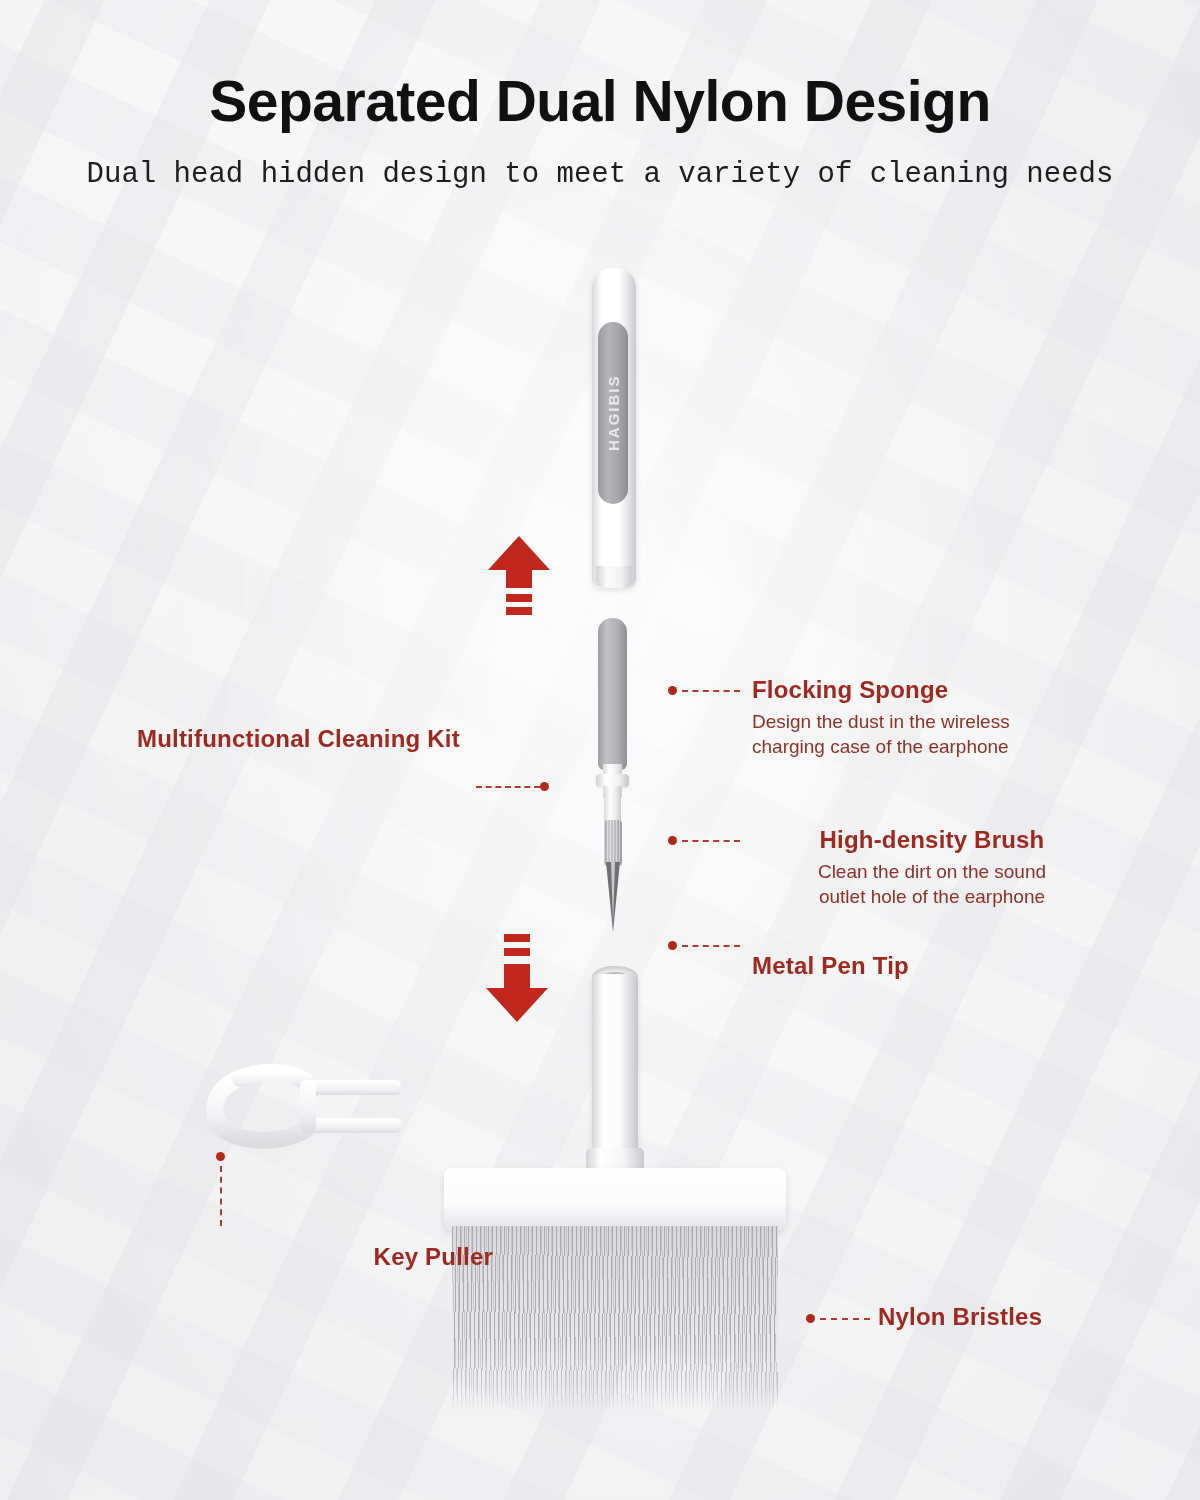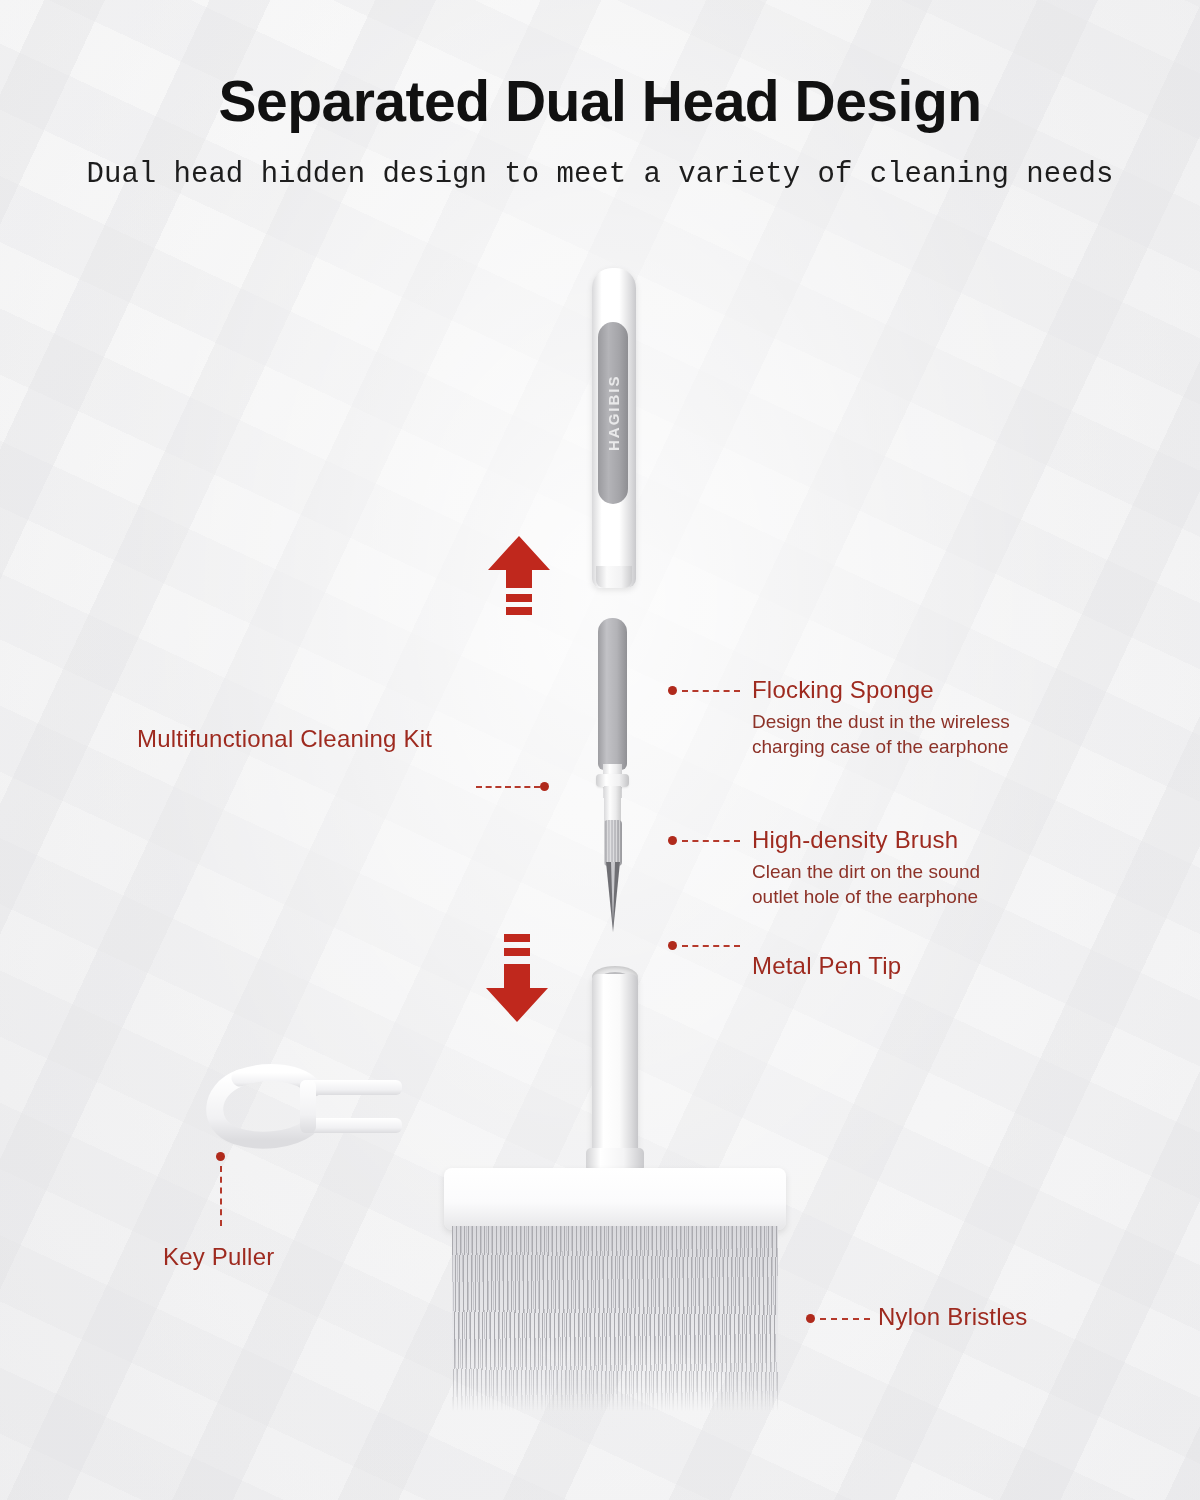--- a/index.html
+++ b/index.html
@@ -300,21 +300,21 @@
   }
   .arrow-up { left: 488px; top: 536px; }
   .arrow-down { left: 486px; top: 934px; }
 
   
   .callout {
     position: absolute;
   }
   .callout .c-title {
     font-size: 24px;
-    font-weight: normal;
+    font-weight: bold;
     color: #9e2a1f;
     letter-spacing: 0.2px;
     white-space: nowrap;
   }
   .callout .c-desc {
     font-size: 19px;
     color: #8d3228;
     line-height: 1.3;
     margin-top: 6px;
     white-space: pre-line;
@@ -340,21 +340,21 @@
   }
 </style>
 </head>
 <body>
 
 <div class="page">
   <div class="watermark-layer"></div>
   <div class="vignette"></div>
 
   <div class="header">
-    <div class="title">Separated Dual Head Design</div>
+    <div class="title">Separated Dual Nylon Design</div>
     <div class="subtitle">Dual head hidden design to meet a variety of cleaning needs</div>
   </div>
 
   <div class="stage">
 
     <div class="cap"></div>
     <div class="logo-plate"></div>
     <div class="logo-text">HAGIBIS</div>
     <div class="cap-band"></div>
 
@@ -419,35 +419,35 @@
     <div class="dot" style="left:668px; top:686px;"></div>
     <div class="dash-h" style="left:682px; top:690px; width:58px;"></div>
     <div class="callout left-align" style="left:752px; top:676px; width:360px;">
       <div class="c-title">Flocking Sponge</div>
       <div class="c-desc">Design the dust in the wireless
 charging case of the earphone</div>
     </div>
 
     <div class="dot" style="left:668px; top:836px;"></div>
     <div class="dash-h" style="left:682px; top:840px; width:58px;"></div>
-    <div class="callout left-align" style="left:752px; top:826px; width:360px;">
+    <div class="callout left-align" style="left:752px; top:826px; width:360px;text-align:center;">
       <div class="c-title">High-density Brush</div>
       <div class="c-desc">Clean the dirt on the sound
 outlet hole of the earphone</div>
     </div>
 
     <div class="dot" style="left:668px; top:941px;"></div>
     <div class="dash-h" style="left:682px; top:945px; width:58px;"></div>
     <div class="callout left-align" style="left:752px; top:931px; width:360px;margin-top:21px;">
       <div class="c-title">Metal Pen Tip</div>
     </div>
 
     <div class="dot" style="left:216px; top:1152px;"></div>
     <div class="dash-v" style="left:220px; top:1166px; height:60px;"></div>
-    <div class="callout left-align" style="left:163px; top:1243px; width:330px;">
+    <div class="callout left-align" style="left:163px; top:1243px; width:330px;text-align:right;">
       <div class="c-title">Key Puller</div>
     </div>
 
     <div class="dot" style="left:806px; top:1314px;"></div>
     <div class="dash-h" style="left:820px; top:1318px; width:50px;"></div>
     <div class="callout left-align" style="left:878px; top:1303px; width:300px;">
       <div class="c-title">Nylon Bristles</div>
     </div>
 
   </div>

